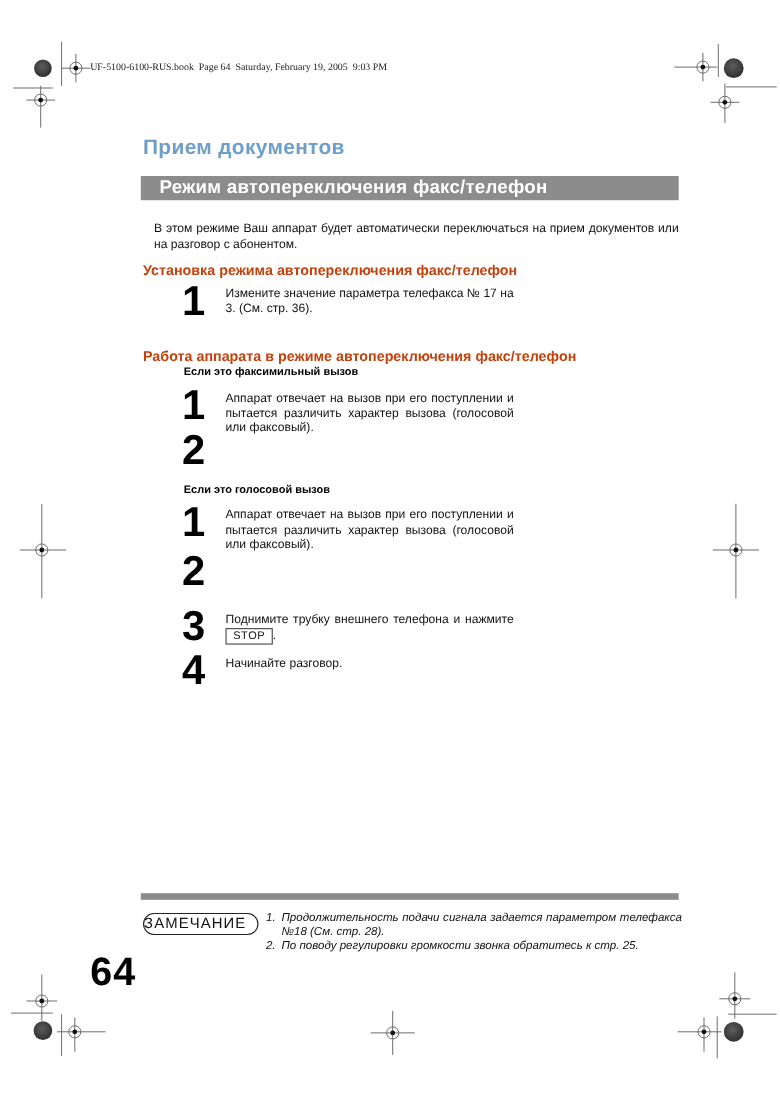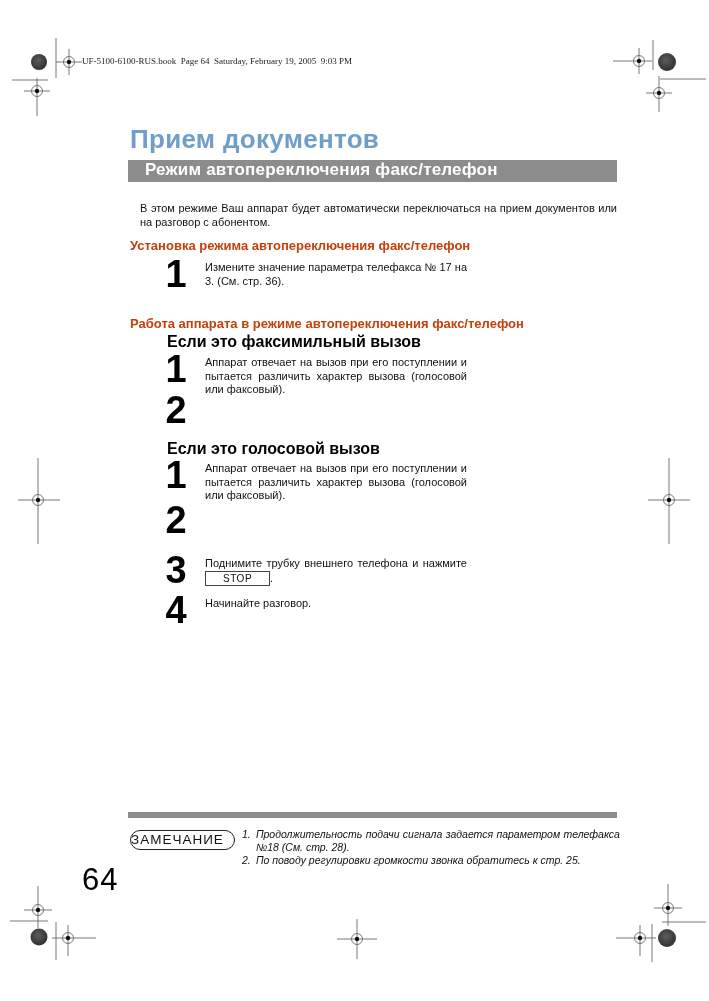--- a/index.html
+++ b/index.html
@@ -6,74 +6,74 @@
   body{
     width:709px;height:1001px;position:relative;background:#ffffff;
     font-family:"Liberation Sans",sans-serif;color:#1a1a1a;overflow:hidden;
   }
   #marks{position:absolute;left:0;top:0;width:709px;height:1001px;pointer-events:none;}
   .print-header{
     position:absolute;left:82px;top:56px;font-family:"Liberation Serif",serif;
     font-size:9px;color:#222;white-space:pre;
   }
   .page-title{
-    position:absolute;left:130px;top:124px;font-size:26px;font-weight:bold;
+    position:absolute;left:130px;top:124px;font-size:19px;font-weight:bold;
     color:#6f9ec9;letter-spacing:0.3px;
   }
   .banner{
     position:absolute;left:128px;top:160px;width:489px;height:22px;
     background:#8c8c8c;display:flex;
   }
   .banner span{
     color:#ffffff;font-size:17px;font-weight:bold;margin-left:17px;letter-spacing:0.2px;
     white-space:nowrap;
   }
   .intro{
     position:absolute;left:140px;top:201px;width:477px;font-size:11px;line-height:14px;
     text-align:justify;color:#111;
   }
   .sec-heading{
     position:absolute;left:130px;font-size:13px;font-weight:bold;color:#c2410c;white-space:nowrap;
   }
   .sub-heading{
-    position:absolute;left:167px;font-size:16px;font-weight:bold;color:#000;white-space:nowrap;
+    position:absolute;left:167px;font-size:10px;font-weight:bold;color:#000;white-space:nowrap;
   }
   .step{
     position:absolute;left:160px;display:flex;align-items:flex-start;
   }
   .step-num{
     width:32px;flex:0 0 32px;font-size:38px;font-weight:bold;line-height:30px;
     text-align:center;color:#000;font-family:"Liberation Sans",sans-serif;
   }
   .step-text{
     margin-left:13px;width:262px;font-size:11px;line-height:13.5px;text-align:justify;color:#111;
     margin-top:2px;
   }
   .key-box{
-    display:inline-block;border:1.2px solid #444;padding:0 17px;font-size:10px;
+    display:inline-block;border:1.2px solid #444;padding:0 6px;font-size:10px;
     line-height:13px;letter-spacing:0.5px;color:#111;background:#fff;
   }
   .gray-bar{
     position:absolute;left:128px;top:812px;width:489px;height:6px;background:#8c8c8c;
   }
   .note-row{
     position:absolute;left:130px;top:828px;display:flex;align-items:flex-start;
   }
   .note-label{
     flex:0 0 auto;border:1.3px solid #222;border-radius:12px;padding:1px 10px 2px 0;
     font-size:13.5px;letter-spacing:1px;color:#111;white-space:nowrap;margin-top:2px;
   }
   .note-items{margin-left:7px;width:378px;}
   .note-item{
     display:flex;font-style:italic;font-size:10.5px;line-height:13px;color:#111;
   }
   .note-item .n{flex:0 0 14px;}
   .note-item .t{flex:1;text-align:justify;}
   .page-number{
-    position:absolute;left:82px;top:862px;font-size:31px;color:#000;letter-spacing:1px;
+    position:absolute;left:82px;top:862px;font-size:36px;color:#000;letter-spacing:1px;font-weight:bold;
   }
 </style>
 </head>
 <body>
 
 <svg id="marks" viewBox="0 0 709 1001">
   <defs>
     <radialGradient id="dotg" cx="45%" cy="40%" r="65%">
       <stop offset="0%" stop-color="#5d5d5d"></stop>
       <stop offset="100%" stop-color="#2c2c2c"></stop>

